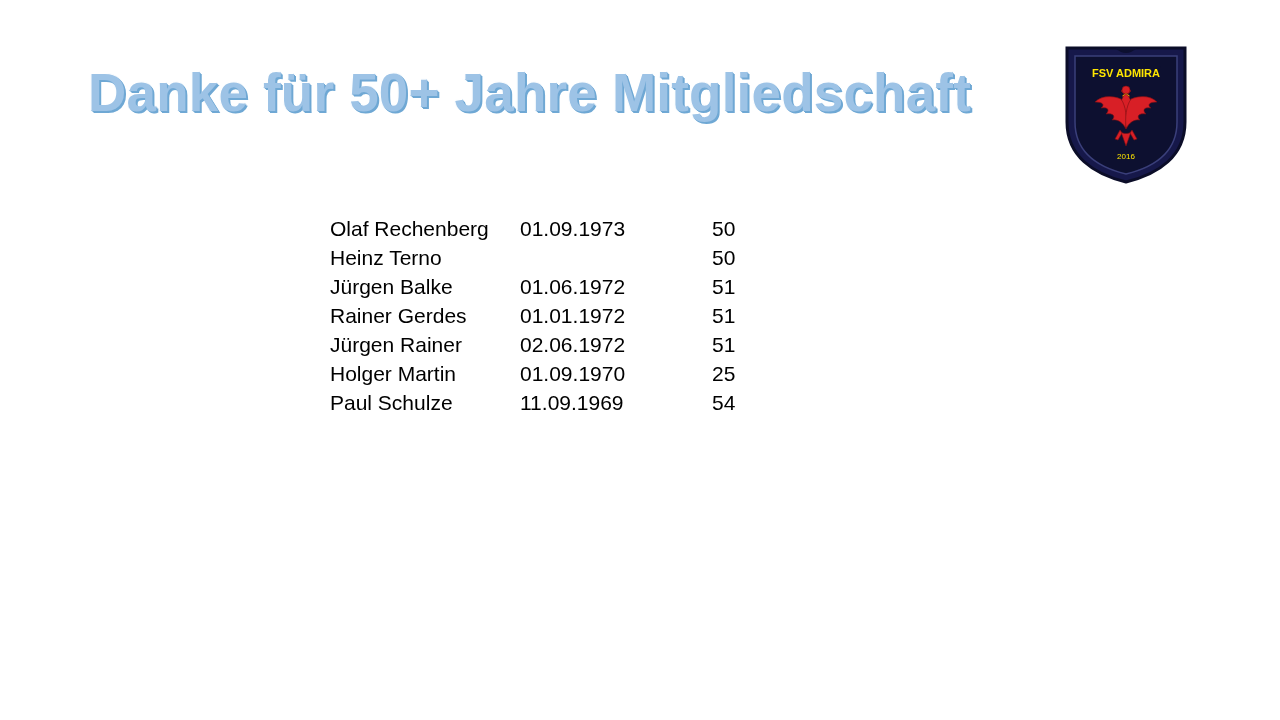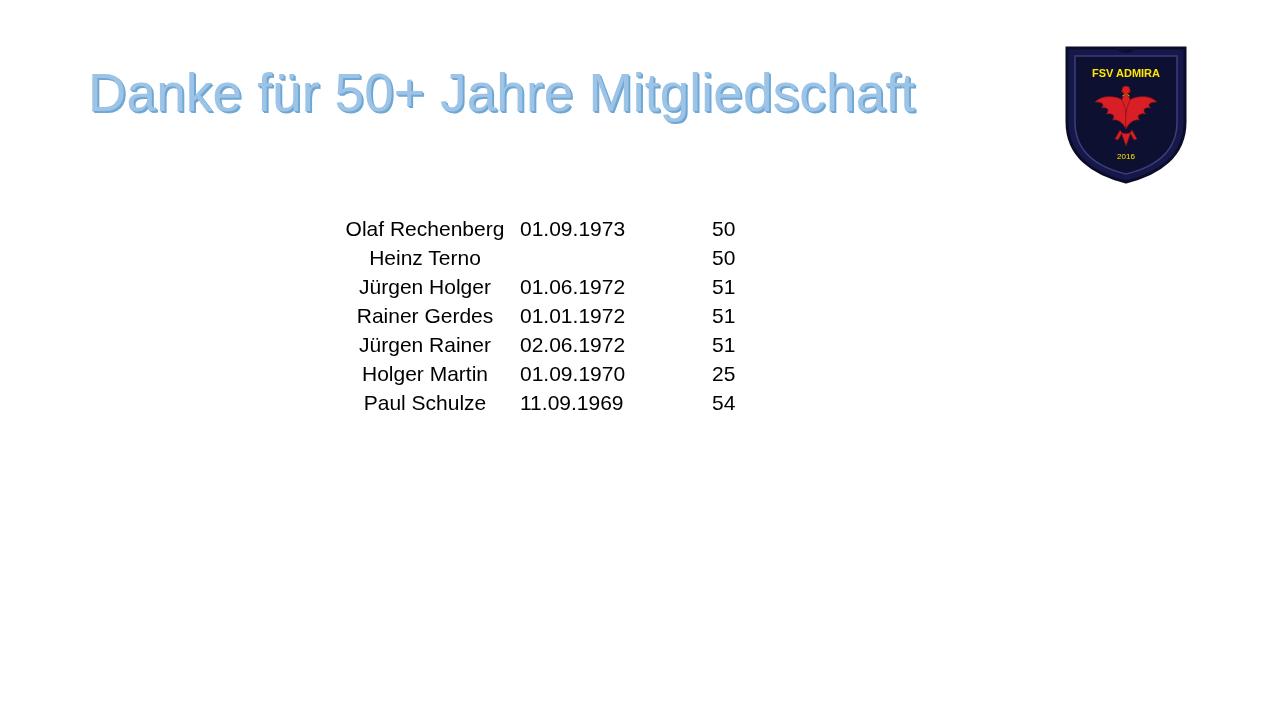--- a/index.html
+++ b/index.html
@@ -20,21 +20,21 @@
     width: 1280px;
     height: 720px;
   }
 
   
   .title {
     position: absolute;
     left: 88px;
     top: 62px;
     font-size: 53px;
-    font-weight: normal;
+    font-weight: bold;
     letter-spacing: 0.2px;
     color: #9dc3e6;
     text-shadow:
        1px 1px 0 #6fa8d4,
        2px 2px 0 #6fa8d4,
       -1px -1px 0 #ffffff,
        0 0 1px #7fb0d8;
     white-space: nowrap;
   }
 
@@ -47,21 +47,21 @@
     color: #000000;
     border-collapse: collapse;
   }
   .member-list td {
     padding: 0;
     height: 29px;
     line-height: 29px;
     vertical-align: top;
     white-space: nowrap;
   }
-  .col-name  { width: 190px; text-align: center; }
+  .col-name  { width: 190px; }
   .col-date  { width: 192px; }
   .col-years { width: 40px; text-align: left; }
 
   
   .crest {
     position: absolute;
     left: 1063px;
     top: 44px;
     width: 126px;
     height: 142px;
@@ -81,21 +81,21 @@
         <td class="col-name">Olaf Rechenberg</td>
         <td class="col-date">01.09.1973</td>
         <td class="col-years">50</td>
       </tr>
       <tr>
         <td class="col-name">Heinz Terno</td>
         <td class="col-date"></td>
         <td class="col-years">50</td>
       </tr>
       <tr>
-        <td class="col-name">Jürgen Holger</td>
+        <td class="col-name">Jürgen Balke</td>
         <td class="col-date">01.06.1972</td>
         <td class="col-years">51</td>
       </tr>
       <tr>
         <td class="col-name">Rainer Gerdes</td>
         <td class="col-date">01.01.1972</td>
         <td class="col-years">51</td>
       </tr>
       <tr>
         <td class="col-name">Jürgen Rainer</td>

